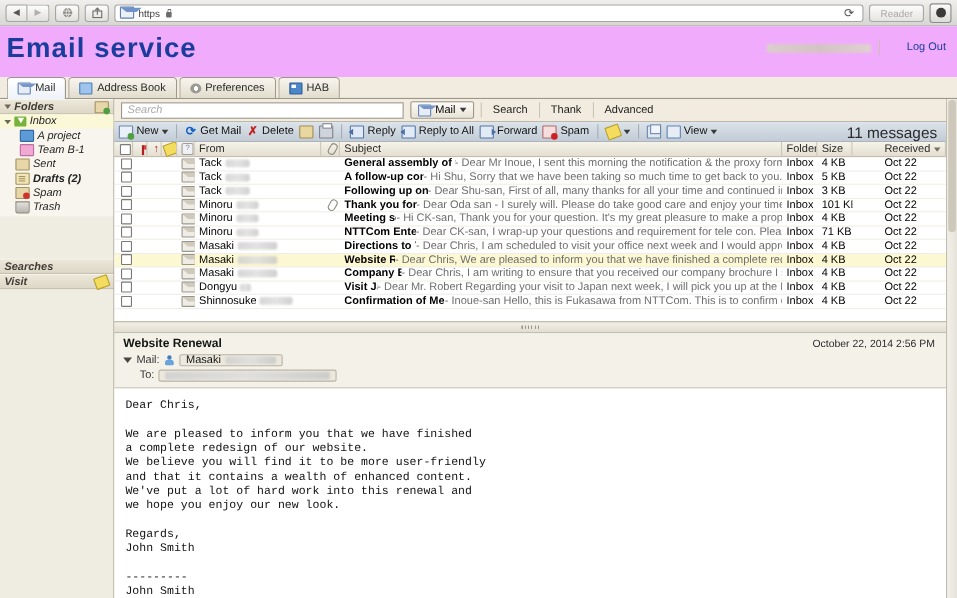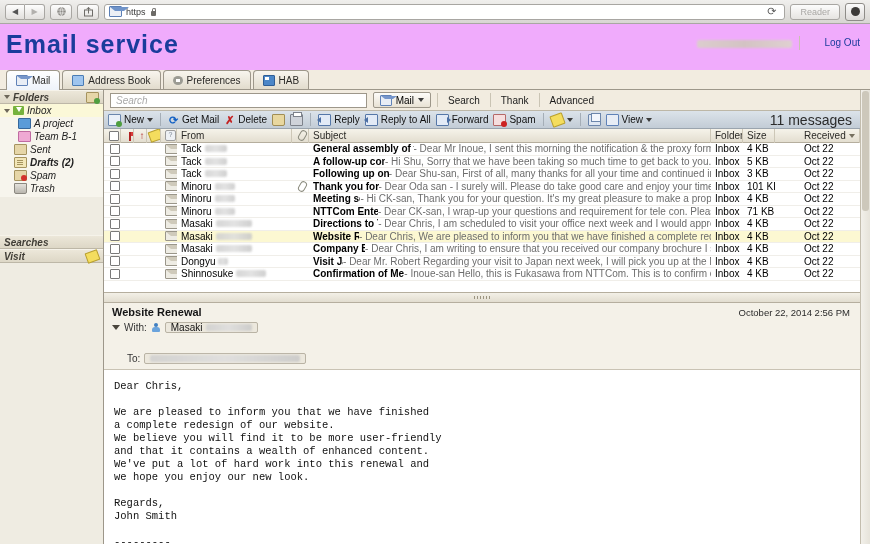--- a/index.html
+++ b/index.html
@@ -249,21 +249,21 @@
     border-top:1px solid #b5ae9e;border-bottom:1px solid #b5ae9e;
     display:flex;align-items:center;justify-content:center;
   }
   .grip{width:16px;height:3px;background:repeating-linear-gradient(90deg,#9b9480 0 1px,transparent 1px 3px);}
   
   .reader{flex:1;background:#f4f1e8;display:flex;flex-direction:column;min-height:0;}
   .rhead{padding:3px 8px 0 8px;position:relative;}
   .rsubject{font-size:11px;font-weight:bold;color:#151515;}
   .rdate{position:absolute;right:10px;top:4px;font-size:9.5px;color:#2b2b2b;}
   .rfrom{display:flex;align-items:center;gap:4px;margin-top:4px;font-size:10px;}
-  .rto{display:flex;align-items:center;gap:4px;margin-top:20px;font-size:10px;padding-left:15px;}
+  .rto{display:flex;align-items:center;gap:4px;margin-top:3px;font-size:10px;padding-left:15px;}
   .lbl{color:#333;}
   .person-ico{width:10px;height:10px;position:relative;flex:none;}
   .person-ico:before{content:"";position:absolute;left:3px;top:0;width:4px;height:4px;border-radius:50%;background:#3f7fc1;}
   .person-ico:after{content:"";position:absolute;left:1px;top:4px;width:8px;height:5px;border-radius:3px 3px 1px 1px;background:#6aa3dc;}
   .pill{
     height:11px;box-sizing:border-box;border:1px solid #b9b3a4;background:#ece8dd;
     border-radius:2px;display:flex;align-items:center;padding:0 5px;font-size:10px;color:#111;
   }
   .pill .blur{margin-left:4px;}
   .dn-caret{width:0;height:0;border-left:4px solid transparent;border-right:4px solid transparent;border-top:5px solid #4a463d;flex:none;}
@@ -756,21 +756,21 @@
     <div class="splitter">
         <span class="grip"></span>
       </div>
 
     <div class="reader">
       <div class="rhead">
         <div class="rsubject">Website Renewal</div>
         <div class="rdate">October 22, 2014 2:56 PM</div>
         <div class="rfrom">
           <span class="dn-caret"></span>
-          <span class="lbl">With:</span>
+          <span class="lbl">Mail:</span>
           <span class="person-ico"></span>
           <span class="pill">
             <span>Masaki</span>
             <span class="blur" style="width:46px"></span>
           </span>
         </div>
         <div class="rto">
           <span class="lbl">To:</span>
           <span class="pill">
             <span class="blur" style="width:150px;margin-left:0"></span>

